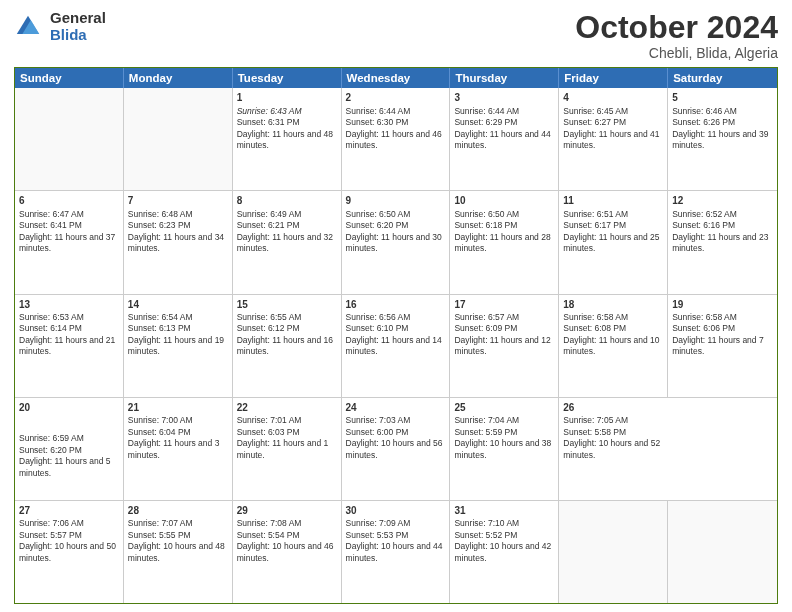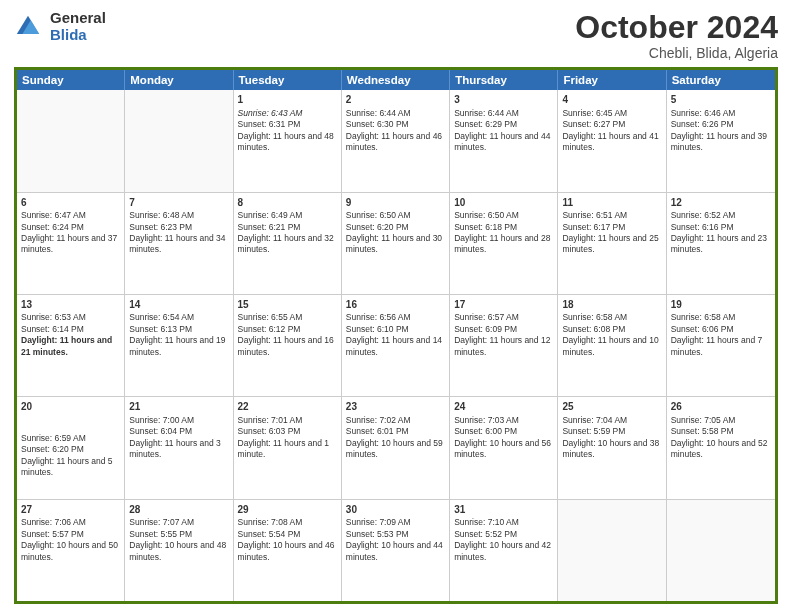--- a/index.html
+++ b/index.html
@@ -58,21 +58,21 @@
       line-height: 1.1;
     }
     .location {
       font-size: 14px;
       color: #555;
     }
     .calendar {
       flex: 1;
       display: flex;
       flex-direction: column;
-      border: 3px solid #4d7c0f;
+      border: 1px solid #4d7c0f;
     }
     .cal-header {
       display: grid;
       grid-template-columns: repeat(7, 1fr);
       background: #2e6db4;
     }
     .cal-header-cell {
       color: #fff;
       font-size: 11.5px;
       font-weight: bold;
@@ -174,21 +174,21 @@
             <span class="day-num">5</span>
             <span style="display: block;">Sunrise: 6:46 AM</span>
             <span style="display: block;">Sunset: 6:26 PM</span>
             <span style="display: block;">Daylight: 11 hours and 39 minutes.</span>
           </div>
         </div>
         <div class="cal-row">
           <div class="cal-cell">
             <span class="day-num">6</span>
             <span style="display: block;">Sunrise: 6:47 AM</span>
-            <span style="display: block;">Sunset: 6:24 PM</span>
+            <span style="display: block;">Sunset: 6:41 PM</span>
             <span style="display: block;">Daylight: 11 hours and 37 minutes.</span>
           </div>
           <div class="cal-cell">
             <span class="day-num">7</span>
             <span style="display: block;">Sunrise: 6:48 AM</span>
             <span style="display: block;">Sunset: 6:23 PM</span>
             <span style="display: block;">Daylight: 11 hours and 34 minutes.</span>
           </div>
           <div class="cal-cell">
             <span class="day-num">8</span>
@@ -219,21 +219,21 @@
             <span style="display: block;">Sunrise: 6:52 AM</span>
             <span style="display: block;">Sunset: 6:16 PM</span>
             <span style="display: block;">Daylight: 11 hours and 23 minutes.</span>
           </div>
         </div>
         <div class="cal-row">
           <div class="cal-cell">
             <span class="day-num">13</span>
             <span style="display: block;">Sunrise: 6:53 AM</span>
             <span style="display: block;">Sunset: 6:14 PM</span>
-            <span style="display: block; font-weight: bold;">Daylight: 11 hours and 21 minutes.</span>
+            <span style="display: block;">Daylight: 11 hours and 21 minutes.</span>
           </div>
           <div class="cal-cell">
             <span class="day-num">14</span>
             <span style="display: block;">Sunrise: 6:54 AM</span>
             <span style="display: block;">Sunset: 6:13 PM</span>
             <span style="display: block;">Daylight: 11 hours and 19 minutes.</span>
           </div>
           <div class="cal-cell">
             <span class="day-num">15</span>
             <span style="display: block;">Sunrise: 6:55 AM</span>
@@ -276,26 +276,20 @@
             <span class="day-num">21</span>
             <span style="display: block;">Sunrise: 7:00 AM</span>
             <span style="display: block;">Sunset: 6:04 PM</span>
             <span style="display: block;">Daylight: 11 hours and 3 minutes.</span>
           </div>
           <div class="cal-cell">
             <span class="day-num">22</span>
             <span style="display: block;">Sunrise: 7:01 AM</span>
             <span style="display: block;">Sunset: 6:03 PM</span>
             <span style="display: block;">Daylight: 11 hours and 1 minute.</span>
-          </div>
-          <div class="cal-cell">
-            <span class="day-num">23</span>
-            <span style="display: block;">Sunrise: 7:02 AM</span>
-            <span style="display: block;">Sunset: 6:01 PM</span>
-            <span style="display: block;">Daylight: 10 hours and 59 minutes.</span>
           </div>
           <div class="cal-cell">
             <span class="day-num">24</span>
             <span style="display: block;">Sunrise: 7:03 AM</span>
             <span style="display: block;">Sunset: 6:00 PM</span>
             <span style="display: block;">Daylight: 10 hours and 56 minutes.</span>
           </div>
           <div class="cal-cell">
             <span class="day-num">25</span>
             <span style="display: block;">Sunrise: 7:04 AM</span>

